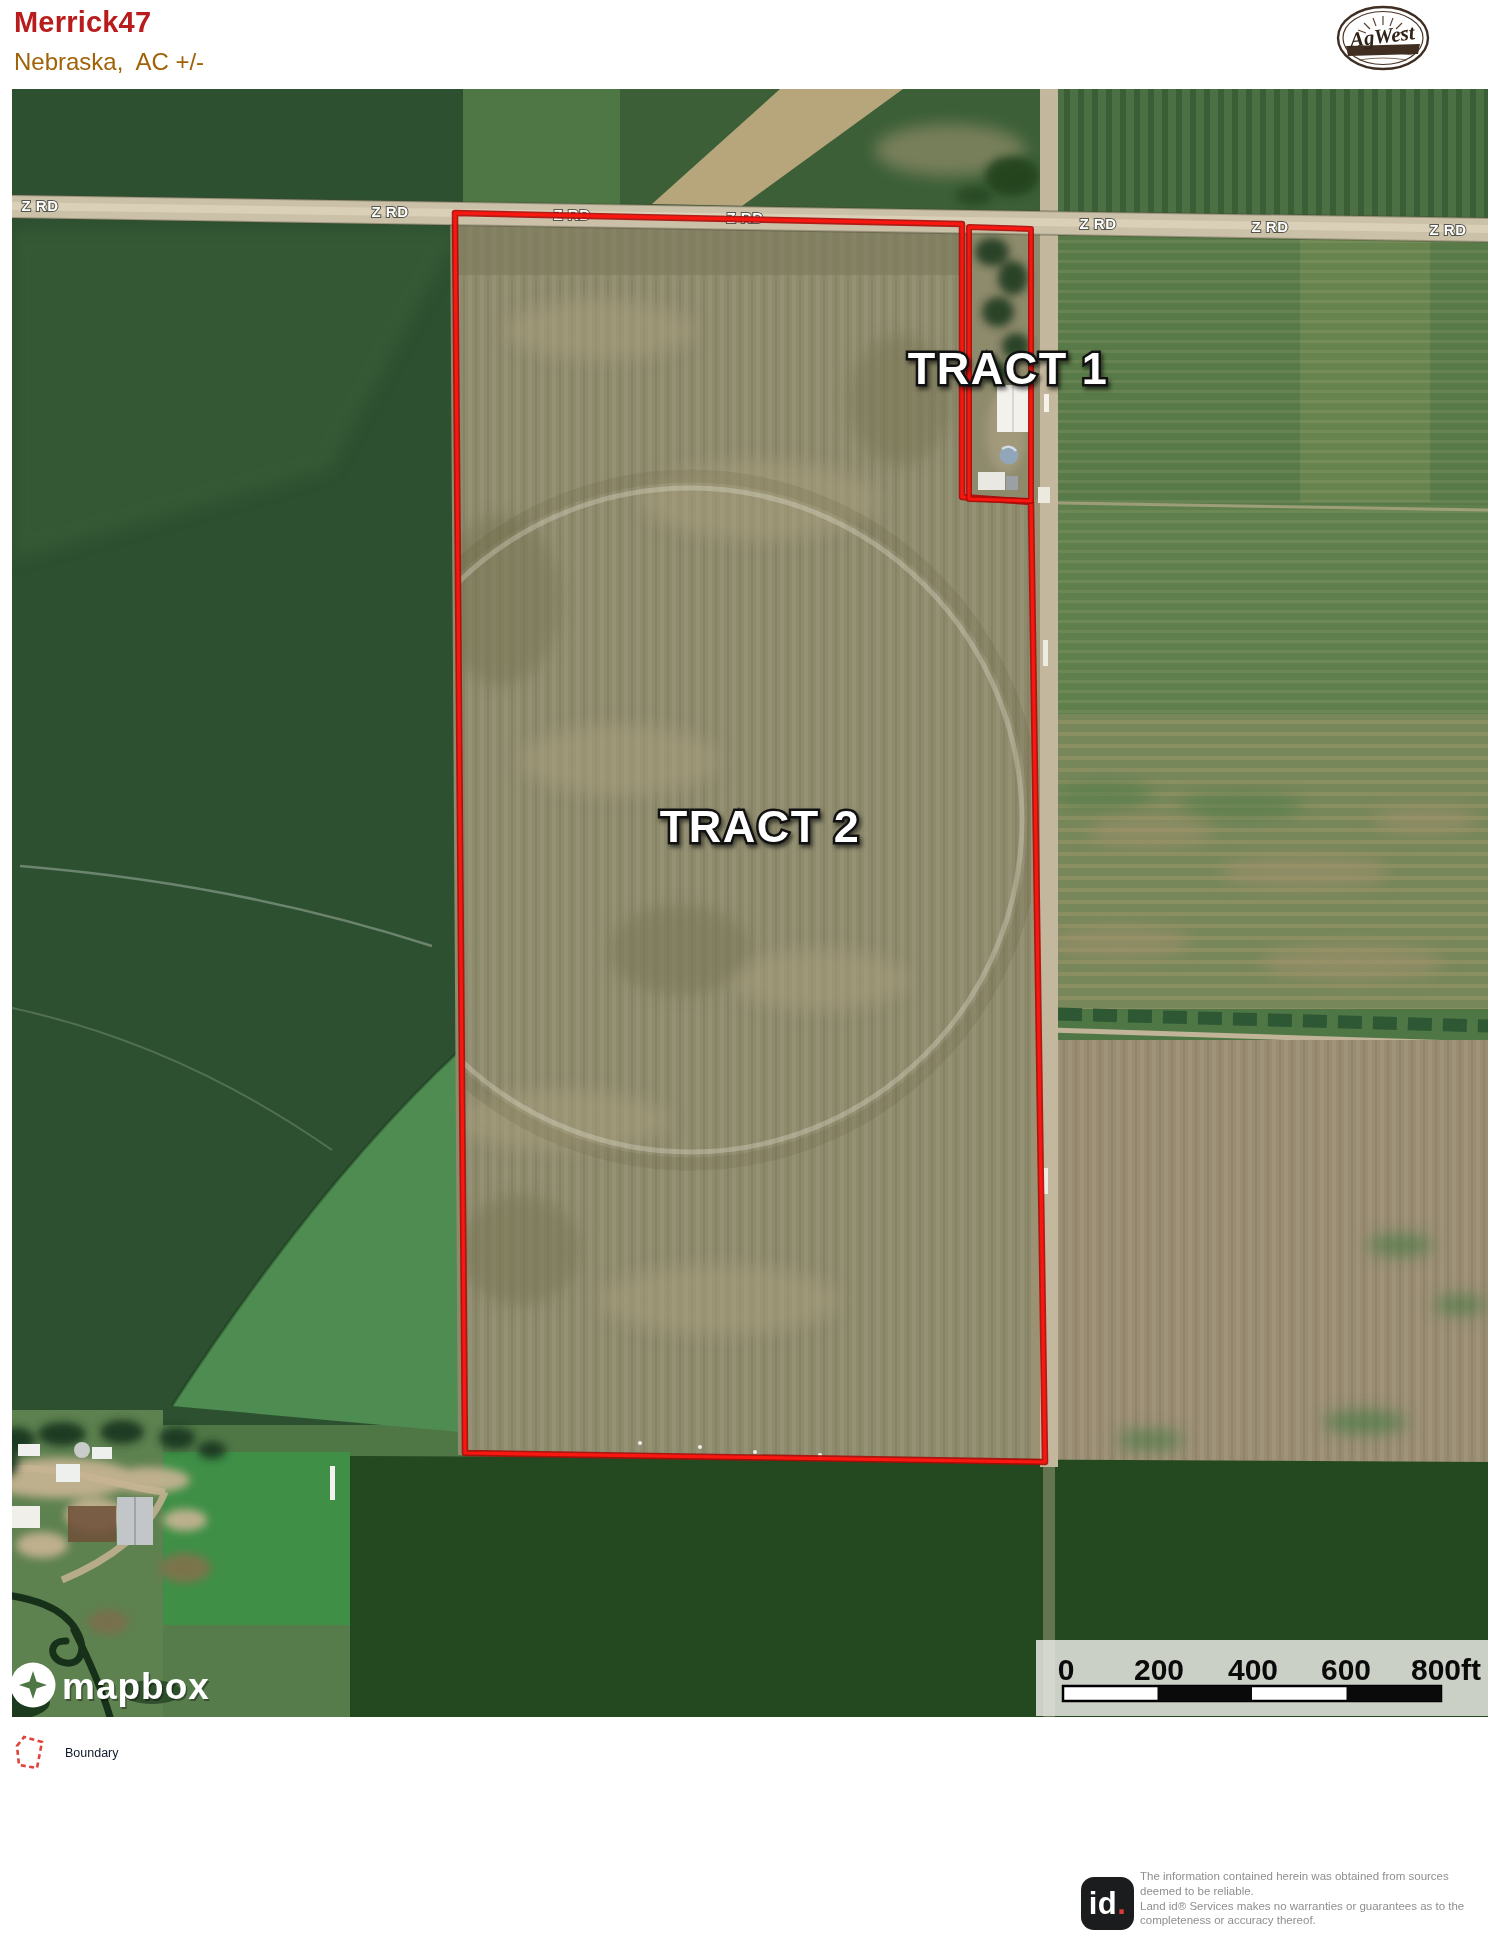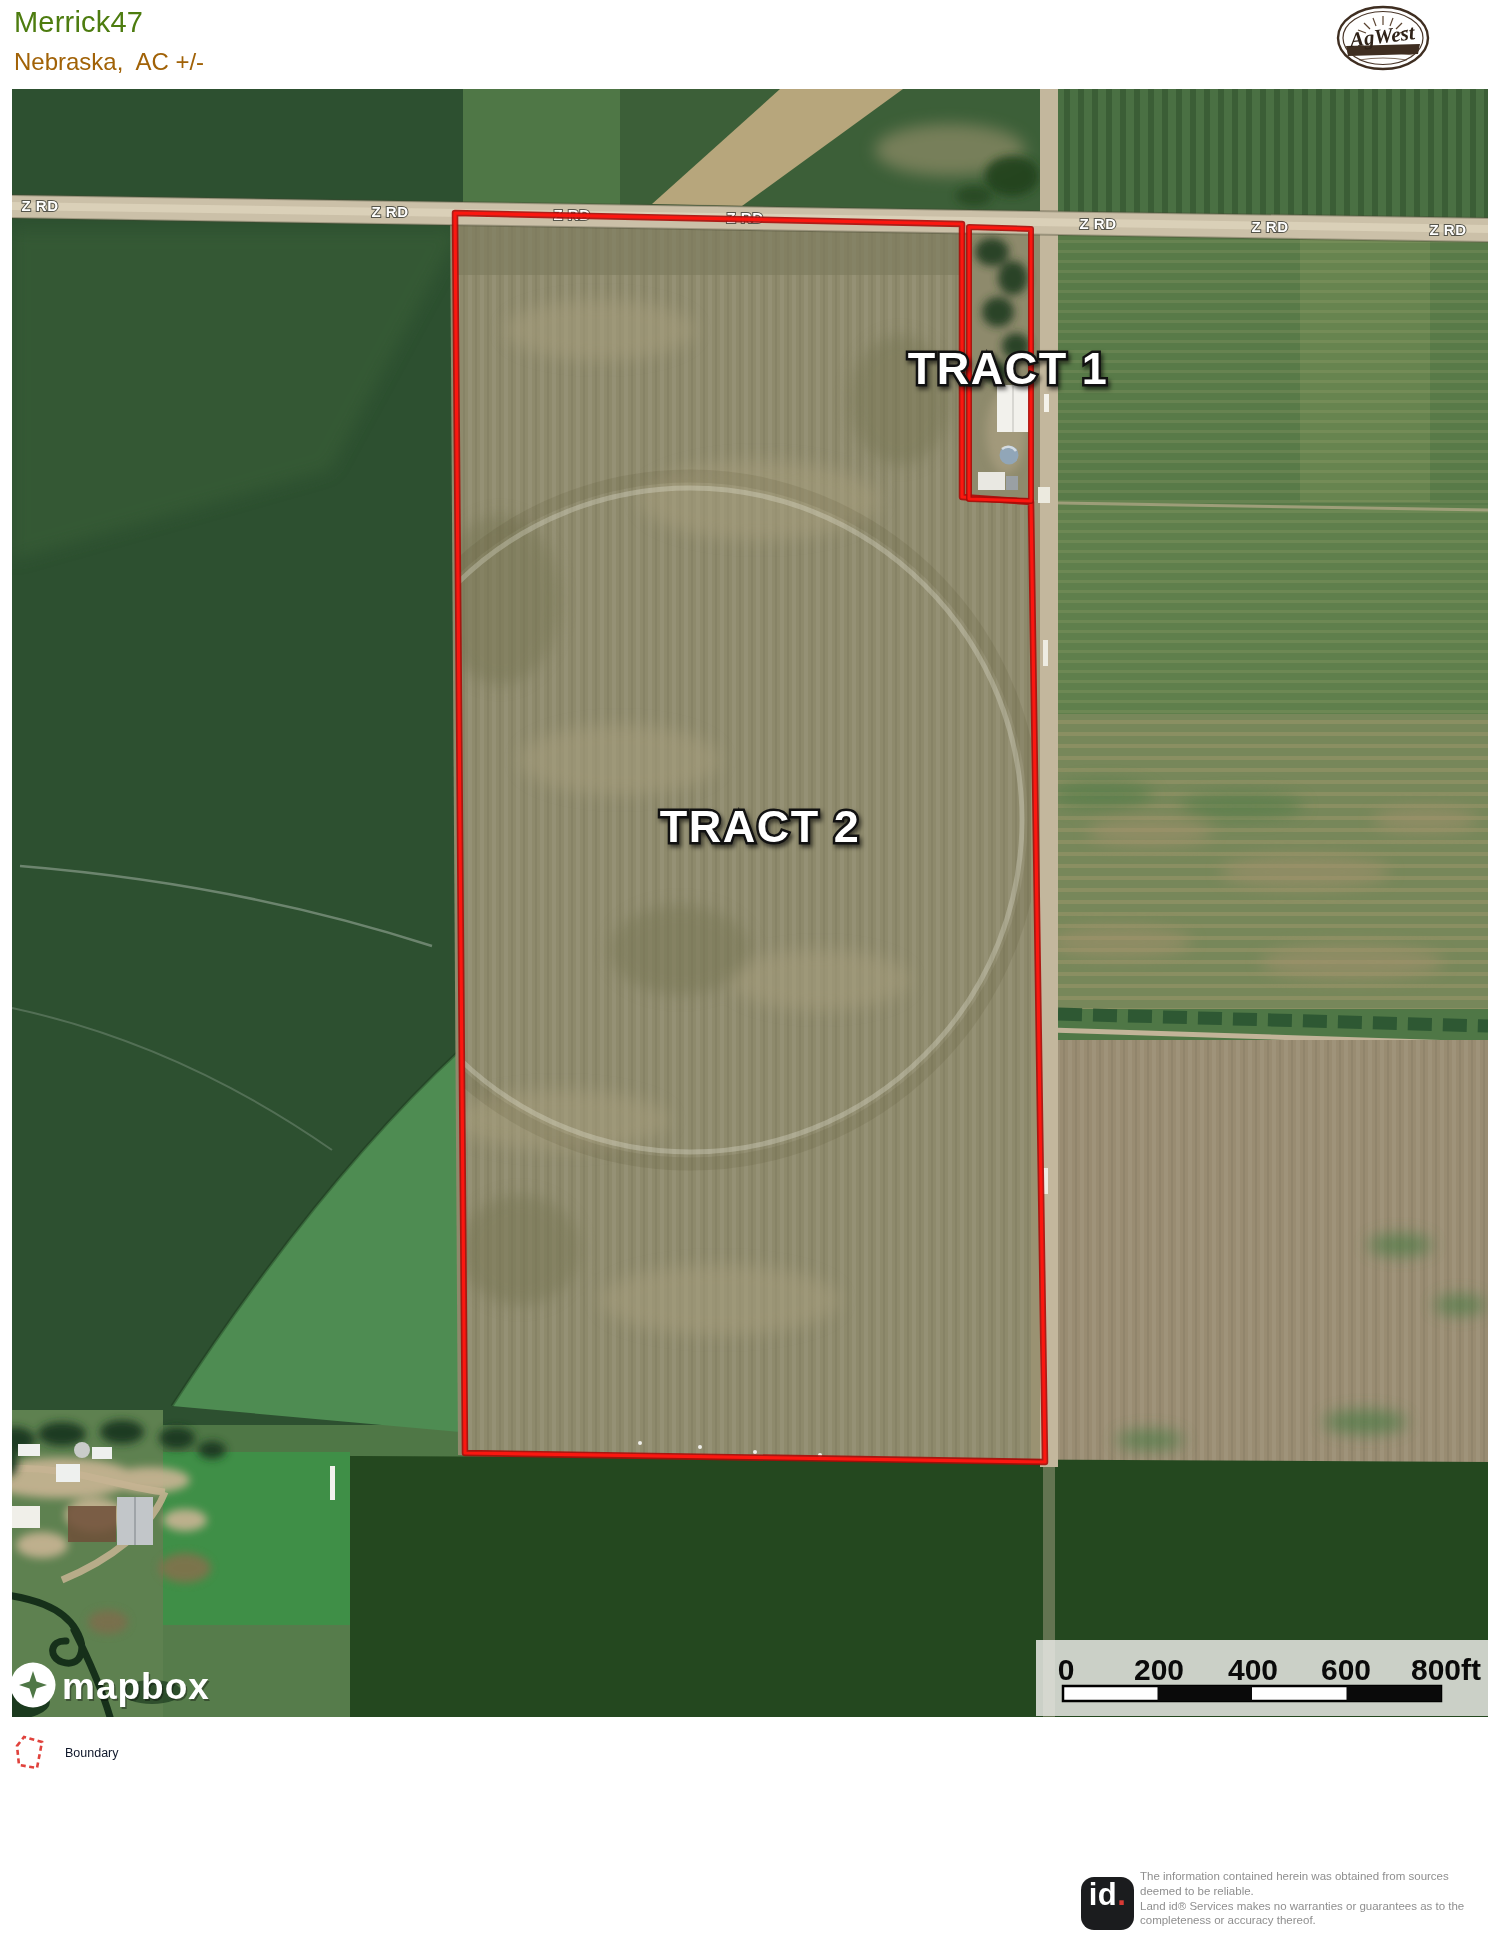--- a/index.html
+++ b/index.html
@@ -1,23 +1,23 @@
 <!DOCTYPE html>
 <html><head>
 <meta charset="utf-8">
 <style>
   html,body{margin:0;padding:0;background:#ffffff;}
   body{width:1500px;height:1941px;position:relative;font-family:"Liberation Sans",sans-serif;overflow:hidden;}
-  .hdr-title{position:absolute;left:14px;top:6px;font-size:29px;font-weight:normal;color:#4d7c0f;letter-spacing:.2px;}
+  .hdr-title{position:absolute;left:14px;top:6px;font-size:29px;font-weight:bold;color:#b91c1c;letter-spacing:.2px;}
   .hdr-sub{position:absolute;left:14px;top:40px;font-size:24px;color:#a16207;white-space:pre;margin-top:8px;}
   #mapsvg{position:absolute;left:0;top:0;}
   .legend-row{position:absolute;left:12px;top:1733px;height:40px;display:flex;align-items:center;}
   .legend-label{font-size:12.5px;color:#0f172a;margin-left:19px;}
   .idlogo{position:absolute;left:1081px;top:1877px;width:53px;height:53px;background:#1b1c1e;border-radius:13px;
-          display:flex;align-items:flex-start;justify-content:center;font-weight:bold;font-size:31px;color:#fff;letter-spacing:.5px;}
+          display:flex;align-items:center;justify-content:center;font-weight:bold;font-size:31px;color:#fff;letter-spacing:.5px;}
   .idlogo .dot{color:#d93a35;}
   .disclaimer{position:absolute;left:1140px;top:1869px;width:362px;font-size:11.5px;line-height:14.8px;color:#8f8f8f;}
   .agwest{position:absolute;left:1333px;top:3px;}
 </style>
 </head>
 <body>
 
 <div class="hdr-title">Merrick47</div>
 <div class="hdr-sub">Nebraska,  AC +/-</div>
 

